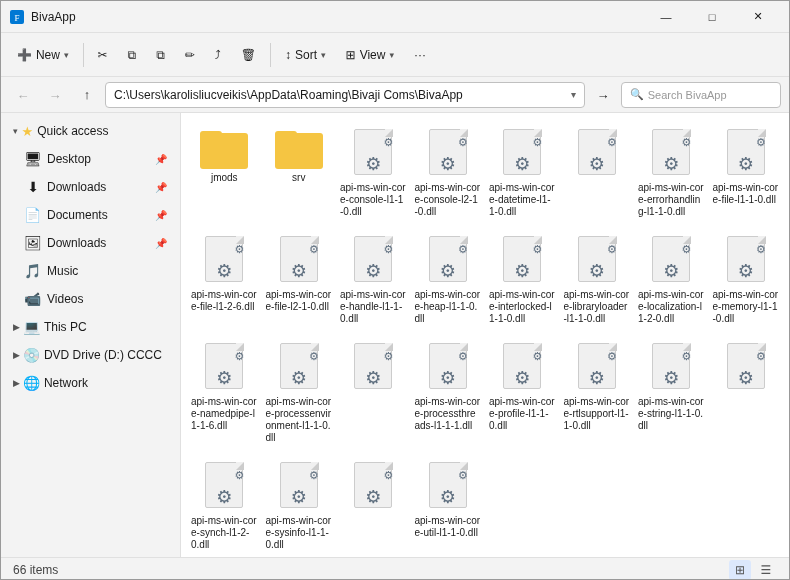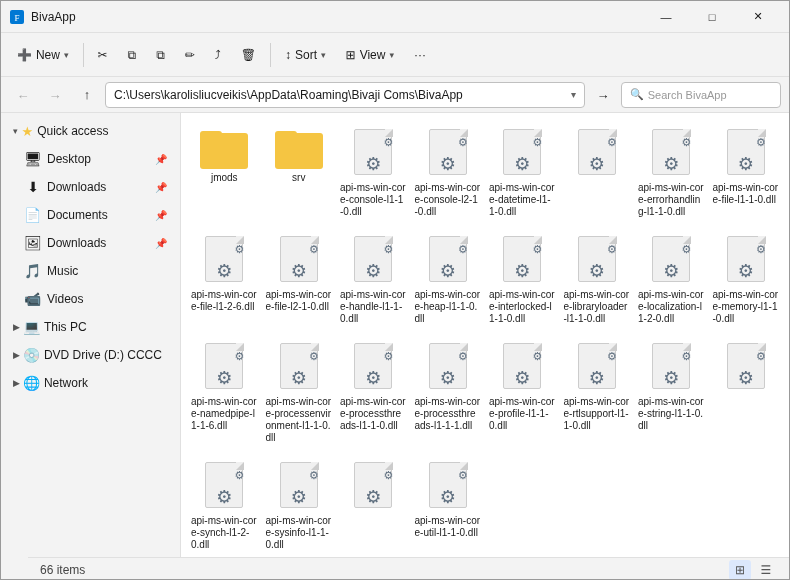--- a/index.html
+++ b/index.html
@@ -231,21 +231,20 @@
     .status-bar {
       height: 24px;
       background: #f3f3f3;
       border-top: 1px solid #e0e0e0;
       display: flex;
       align-items: center;
       justify-content: space-between;
       padding: 0 12px;
       font-size: 12px;
       color: #444;
-      margin-left: 27px;
     }
     .status-right {
       display: flex;
       gap: 4px;
     }
     .view-btn {
       width: 22px; height: 20px;
       display: flex; align-items: center; justify-content: center;
       border-radius: 3px;
       cursor: pointer;
@@ -550,21 +549,20 @@
       </div>
       <div class="file-label">api-ms-win-core-processenvironment-l1-1-0.dll</div>
     </div>
         <div class="file-item">
       <div style="position:relative;width:44px;height:52px;">
         <div style="position:absolute;left:3px;top:2px;width:38px;height:46px;background:#f0f0f0;border:1px solid #ccc;border-radius:2px;"></div>
         <div style="position:absolute;top:2px;right:2px;width:0;height:0;border-left:8px solid #f0f0f0;border-top:0;border-bottom:8px solid #ccc;"></div>
         <div style="position:absolute;bottom:6px;left:50%;transform:translateX(-50%);font-size:18px;color:#607080;line-height:1;">⚙</div>
         <div style="position:absolute;top:10px;right:2px;font-size:11px;color:#607080;line-height:1;">⚙</div>
       </div>
-      <div class="file-label">api-ms-win-core-processthreads-l1-1-0.dll</div>
     </div>
         <div class="file-item">
       <div style="position:relative;width:44px;height:52px;">
         <div style="position:absolute;left:3px;top:2px;width:38px;height:46px;background:#f0f0f0;border:1px solid #ccc;border-radius:2px;"></div>
         <div style="position:absolute;top:2px;right:2px;width:0;height:0;border-left:8px solid #f0f0f0;border-top:0;border-bottom:8px solid #ccc;"></div>
         <div style="position:absolute;bottom:6px;left:50%;transform:translateX(-50%);font-size:18px;color:#607080;line-height:1;">⚙</div>
         <div style="position:absolute;top:10px;right:2px;font-size:11px;color:#607080;line-height:1;">⚙</div>
       </div>
       <div class="file-label">api-ms-win-core-processthreads-l1-1-1.dll</div>
     </div>

